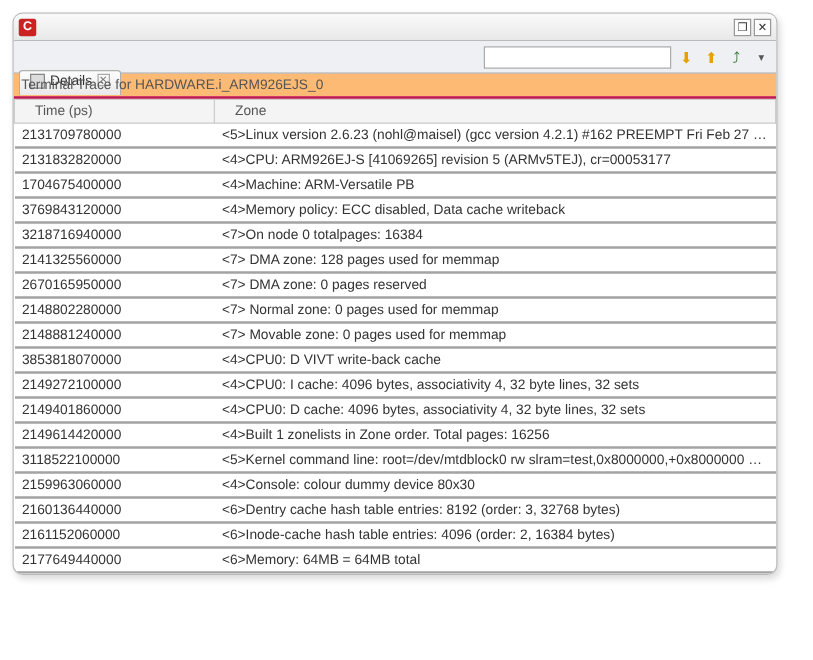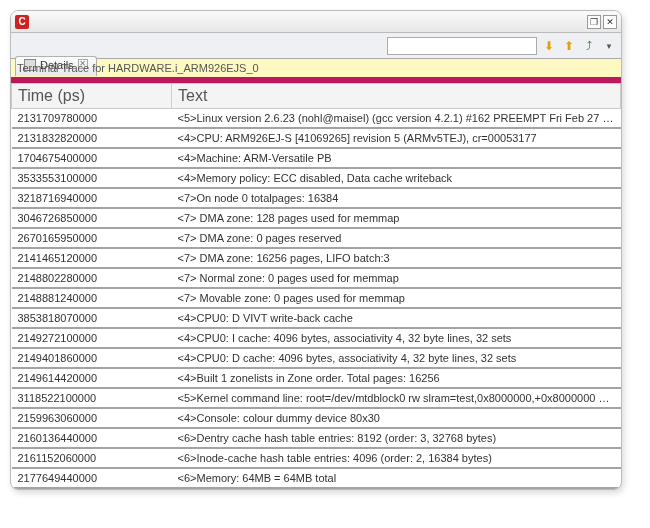--- a/index.html
+++ b/index.html
@@ -91,38 +91,38 @@
     padding: 1px 4px;
     font-size: 11px;
   }
   .tb-icon {
     width: 16px; height: 16px;
     display: flex; align-items: center; justify-content: center;
     cursor: pointer;
     font-size: 12px;
   }
   .tracebar {
-    background: #fef9c3;
-    border-bottom: 6px solid #be185d;
+    background: #fdba74;
+    border-bottom: 2px solid #be185d;
     padding: 3px 6px;
     color: #555;
   }
   table.trace {
     width: 100%;
     border-collapse: collapse;
     table-layout: fixed;
   }
   table.trace th {
     text-align: left;
     font-weight: normal;
     color: #555;
     background: #f4f4f4;
     border: 1px solid #ccc;
-    padding: 3px 6px;
-    font-size: 16px;
+    padding: 3px 16px;
+    font-size: 11px;
   }
   table.trace th.col-time { width: 160px; }
   table.trace td {
     border-bottom: 2px solid #a3a3a3;
     padding: 3px 6px;
     color: #333;
     white-space: nowrap;
     overflow: hidden;
     text-overflow: ellipsis;
     font-size: 11px;
@@ -159,55 +159,51 @@
     <div class="tb-icon" style="color:#555;font-size:9px;">▾</div>
   </div>
 
   <div class="tracebar">Terminal Trace for HARDWARE.i_ARM926EJS_0</div>
 
   <div class="tbody-wrap">
     <table class="trace">
       <thead>
         <tr>
           <th class="col-time">Time (ps)</th>
-          <th>Text</th>
+          <th>Zone</th>
         </tr>
       </thead>
       <tbody id="trace-body">
       <tr>
             <td>2131709780000</td>
             <td>&lt;5&gt;Linux version 2.6.23 (nohl@maisel) (gcc version 4.2.1) #162 PREEMPT Fri Feb 27 10:03:48</td>
           </tr>
           <tr>
             <td>2131832820000</td>
             <td>&lt;4&gt;CPU: ARM926EJ-S [41069265] revision 5 (ARMv5TEJ), cr=00053177</td>
           </tr>
           <tr>
             <td>1704675400000</td>
             <td>&lt;4&gt;Machine: ARM-Versatile PB</td>
           </tr>
           <tr>
-            <td>3533553100000</td>
+            <td>3769843120000</td>
             <td>&lt;4&gt;Memory policy: ECC disabled, Data cache writeback</td>
           </tr>
           <tr>
             <td>3218716940000</td>
             <td>&lt;7&gt;On node 0 totalpages: 16384</td>
           </tr>
           <tr>
-            <td>3046726850000</td>
+            <td>2141325560000</td>
             <td>&lt;7&gt;  DMA zone: 128 pages used for memmap</td>
           </tr>
           <tr>
             <td>2670165950000</td>
             <td>&lt;7&gt;  DMA zone: 0 pages reserved</td>
-          </tr>
-          <tr>
-            <td>2141465120000</td>
-            <td>&lt;7&gt;  DMA zone: 16256 pages, LIFO batch:3</td>
           </tr>
           <tr>
             <td>2148802280000</td>
             <td>&lt;7&gt;  Normal zone: 0 pages used for memmap</td>
           </tr>
           <tr>
             <td>2148881240000</td>
             <td>&lt;7&gt;  Movable zone: 0 pages used for memmap</td>
           </tr>
           <tr>

